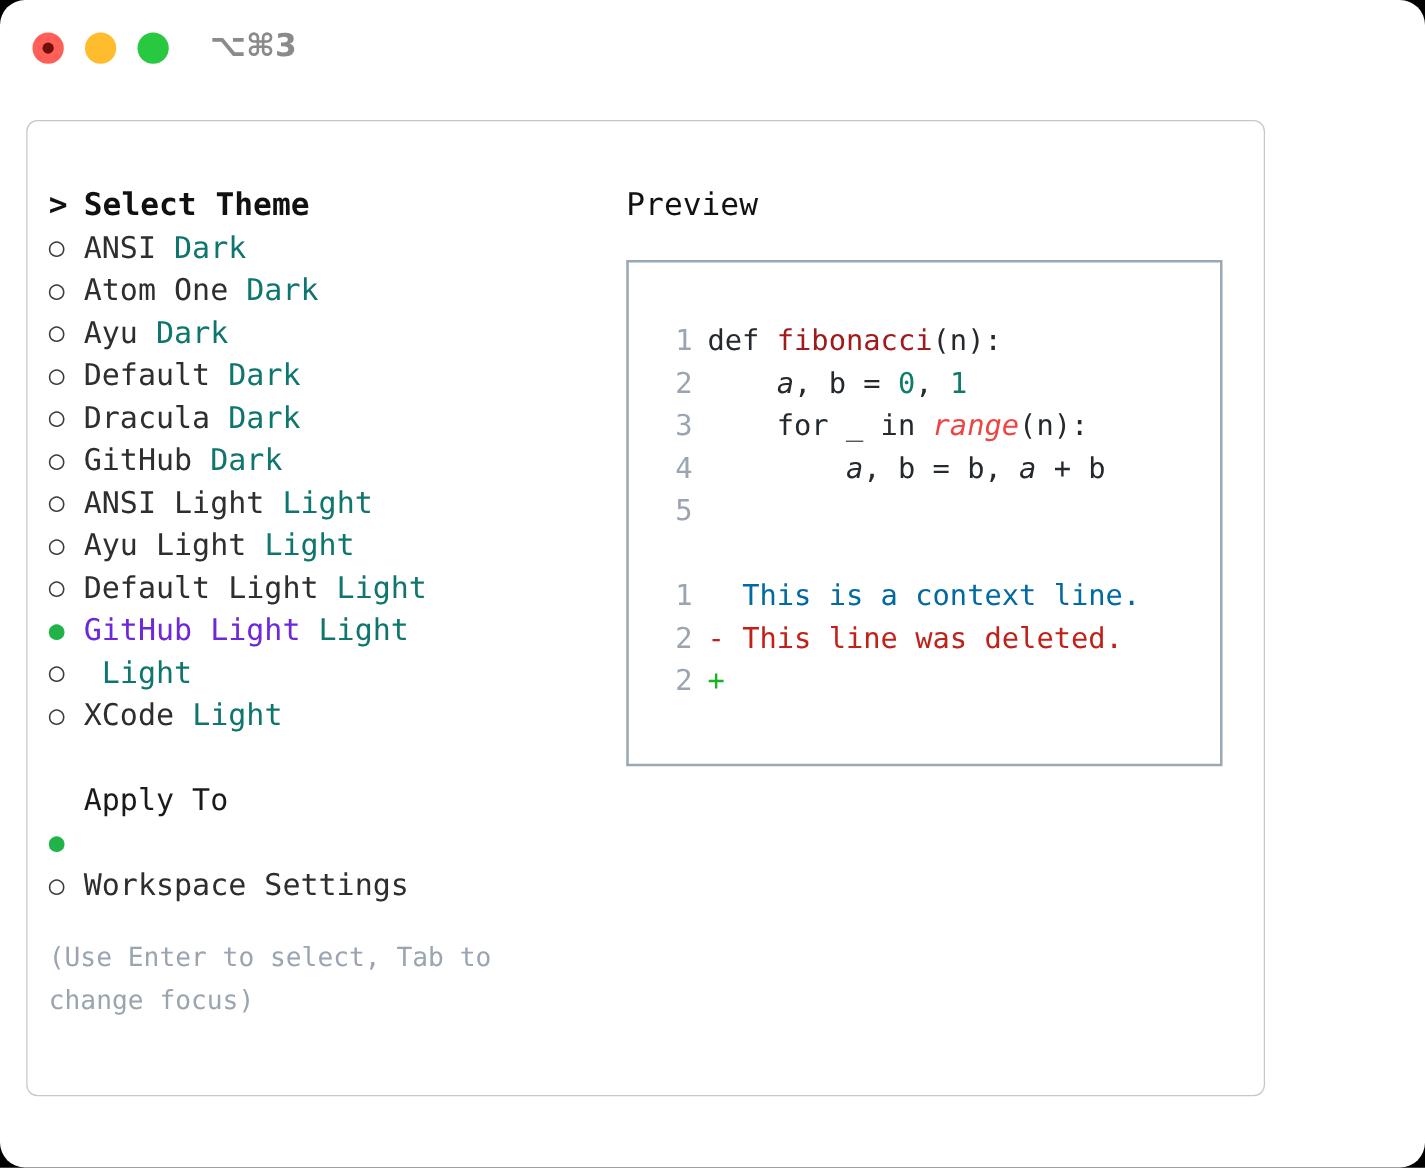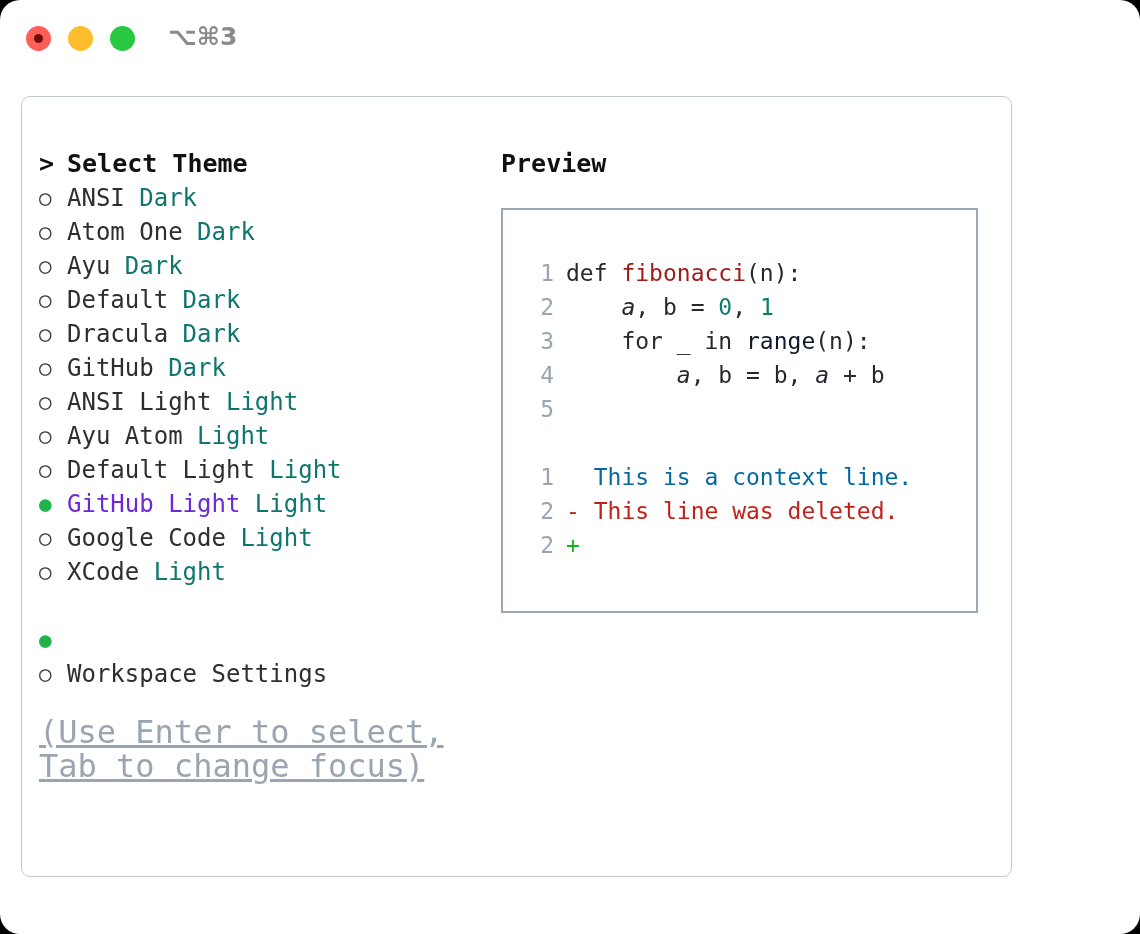--- a/index.html
+++ b/index.html
@@ -130,38 +130,37 @@
   .sub-header {
     color: #1a1a1a;
     font-weight: normal;
   }
 
   .spacer-sm { height: 22px; }
   .spacer-md { height: 34px; }
 
   .hint {
     margin-top: 2px;
-    font-size: 32px;
+    font-size: 21px;
     line-height: 34px;
     color: #9aa5b1;
     width: 410px;
     white-space: normal;
-    text-decoration: underline;
   }
 
   
   .right-col {
     position: absolute;
     left: 479px;
     top: 50px;
     width: 490px;
   }
   .preview-title {
     font-size: 25px;
-    font-weight: bold;
+    font-weight: normal;
     color: #111111;
     line-height: 34px;
     margin: 0 0 27px 0;
   }
   .preview-box {
     box-sizing: border-box;
     width: 477px;
     height: 405px;
     border: 2px solid #9aa7b4;
     background: #ffffff;
@@ -176,21 +175,21 @@
   }
   .lineno {
     flex: 0 0 34px;
     text-align: right;
     color: #9aa5b1;
     margin-right: 12px;
   }
   .code-text { color: #24292e; }
   .tok-func  { color: #a01b1b; }
   .tok-num   { color: #0e7c6b; }
-  .tok-call  { color: #0f172a; }
+  .tok-call  { color: #ef4444; font-style: italic; }
   .tok-var   { font-style: italic; }
   .blank-line { height: 34px; }
   .diff-ctx { color: #0369a1; }
   .diff-del { color: #c0221a; }
   .diff-add { color: #16b326; }
 </style>
 </head>
 <body>
 
 <div class="window">
@@ -252,53 +251,56 @@
             <span class="variant">Dark</span>
           </div>
           <div class="row">
             <span class="marker">○</span>
             <span class="label">ANSI Light</span>
             <span class="variant">&nbsp;</span>
             <span class="variant">Light</span>
           </div>
           <div class="row">
             <span class="marker">○</span>
-            <span class="label">Ayu Atom</span>
+            <span class="label">Ayu Light</span>
             <span class="variant">&nbsp;</span>
             <span class="variant">Light</span>
           </div>
           <div class="row">
             <span class="marker">○</span>
             <span class="label">Default Light</span>
             <span class="variant">&nbsp;</span>
             <span class="variant">Light</span>
           </div>
           <div class="row">
             <span class="marker sel">●</span>
             <span class="label sel">GitHub Light</span>
             <span class="variant">&nbsp;</span>
             <span class="variant">Light</span>
           </div>
           <div class="row">
             <span class="marker">○</span>
-            <span class="label">Google Code</span>
             <span class="variant">&nbsp;</span>
             <span class="variant">Light</span>
           </div>
           <div class="row">
             <span class="marker">○</span>
             <span class="label">XCode</span>
             <span class="variant">&nbsp;</span>
             <span class="variant">Light</span>
           </div>
         </div>
 
         <div class="spacer-md"></div>
 
         <div>
+          <div class="row">
+            <span class="marker">&nbsp;</span>
+            <span class="sub-header">Apply To</span>
+          </div>
           <div class="row">
             <span class="marker sel">●</span>
           </div>
           <div class="row">
             <span class="marker">○</span>
             <span class="label">Workspace Settings</span>
           </div>
         </div>
 
         <div class="spacer-sm"></div>

